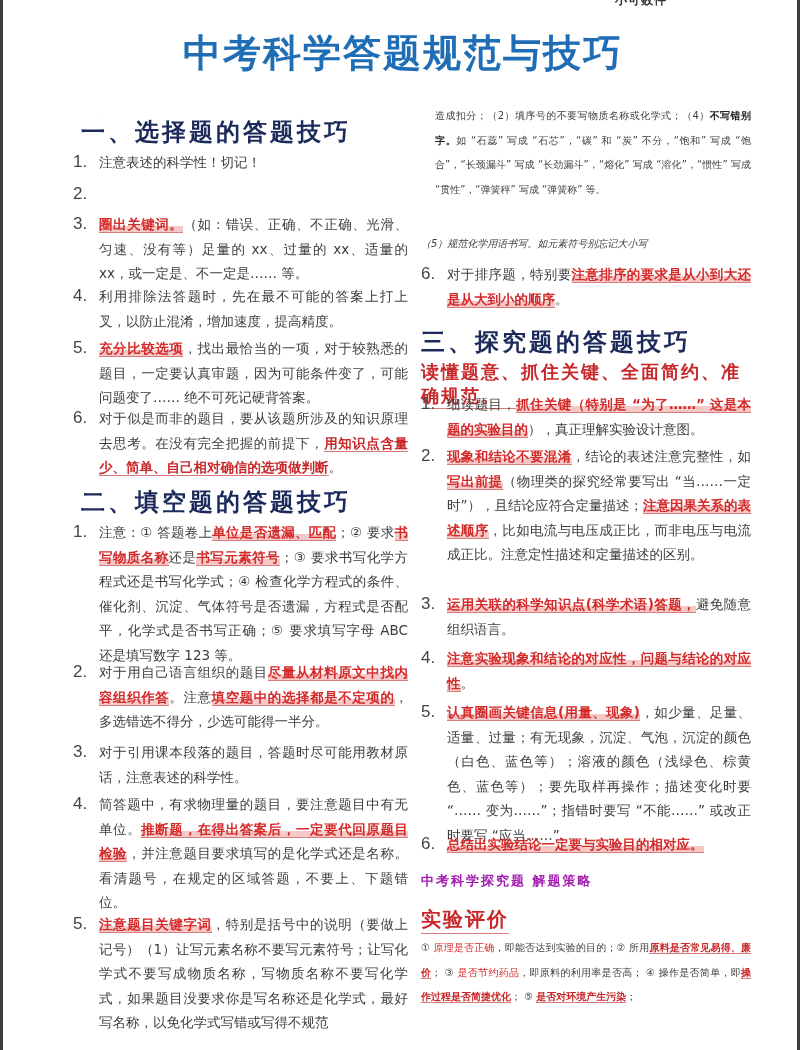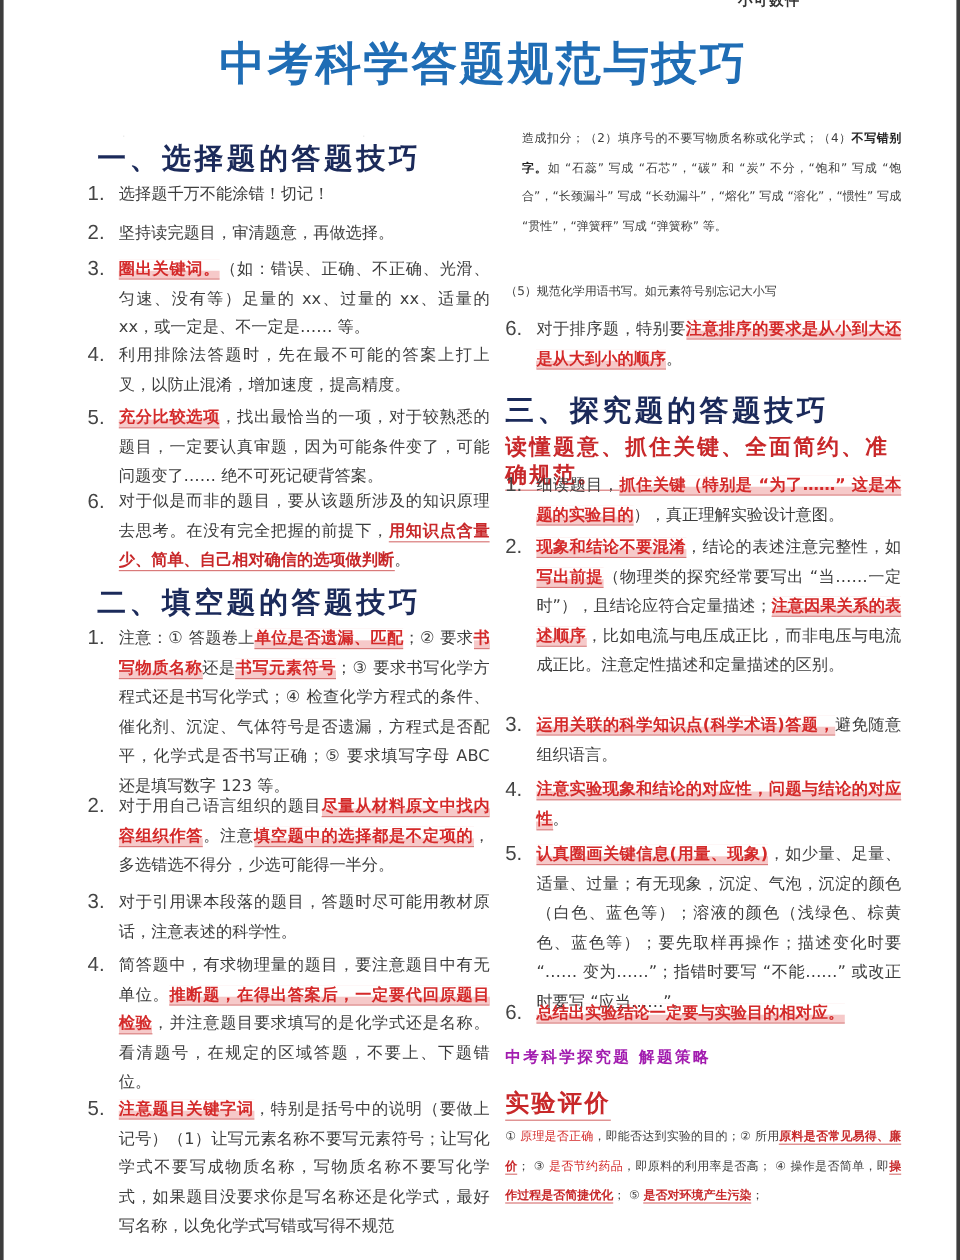--- a/index.html
+++ b/index.html
@@ -92,25 +92,24 @@
     <span>·</span>
     <span>·</span>
   </div>
 
 <div class="col col-left">
 
   <div class="section-heading" style="top:116px; left:8px;">一、选择题的答题技巧</div>
 
   <div class="item" style="top:150px; width:335px;">
     <span class="num">1.</span>
-    <span>选择题千万不能涂错！切记！</span>
+    <span>注意表述的科学性！切记！</span>
   </div>
   <div class="item" style="top:182px; width:335px;">
     <span class="num">2.</span>
-    <span>坚持读完题目，审清题意，再做选择。</span>
   </div>
   <div class="item" style="top:212px; width:335px;">
     <span class="num">3.</span>
     <span class="hl">圈出关键词。</span><span>（如：错误、正确、不正确、光滑、匀速、没有等）足量的 xx、过量的 xx、适量的 xx，或一定是、不一定是…… 等。</span>
   </div>
   <div class="item" style="top:284px; width:335px;">
     <span class="num">4.</span>
     <span>利用排除法答题时，先在最不可能的答案上打上叉，以防止混淆，增加速度，提高精度。</span>
   </div>
   <div class="item" style="top:336px; width:335px;">
@@ -148,21 +147,21 @@
     <span class="num">5.</span>
     <span class="hl">注意题目关键字词</span><span>，特别是括号中的说明（要做上记号）（1）让写元素名称不要写元素符号；让写化学式不要写成物质名称，写物质名称不要写化学式，如果题目没要求你是写名称还是化学式，最好写名称，以免化学式写错或写得不规范</span>
   </div>
 </div>
 
 <div class="col col-right">
 
   <div class="para" style="top:104px; left:14px; width:316px;">
     <span>造成扣分；（2）填序号的不要写物质名称或化学式；（4）</span><span class="dark-bold">不写错别字。</span><span>如 “石蕊” 写成 “石芯”，“碳” 和 “炭” 不分，“饱和” 写成 “饱合”，“长颈漏斗” 写成 “长劲漏斗”，“熔化” 写成 “溶化”，“惯性” 写成 “贯性”，“弹簧秤” 写成 “弹簧称” 等。</span>
   </div>
-  <div class="para" style="top:232px; left:0; width:330px;">（5）规范化学用语书写。如元素符号别忘记大小写</div>
+  <div class="para" style="top:232px; left:0; width:330px;font-style:italic;">（5）规范化学用语书写。如元素符号别忘记大小写</div>
 
   <div class="item" style="top:262px; width:330px;">
     <span class="num">6.</span>
     <span>对于排序题，特别要</span><span class="hl">注意排序的要求是从小到大还是从大到小的顺序</span><span>。</span>
   </div>
 
   <div class="section-heading" style="top:326px; left:0;">三、探究题的答题技巧</div>
   <div class="sub-red-heading" style="top:360px; left:0; font-size:18px;">读懂题意、抓住关键、全面简约、准确规范。</div>
 
   <div class="item" style="top:392px; width:330px;">

